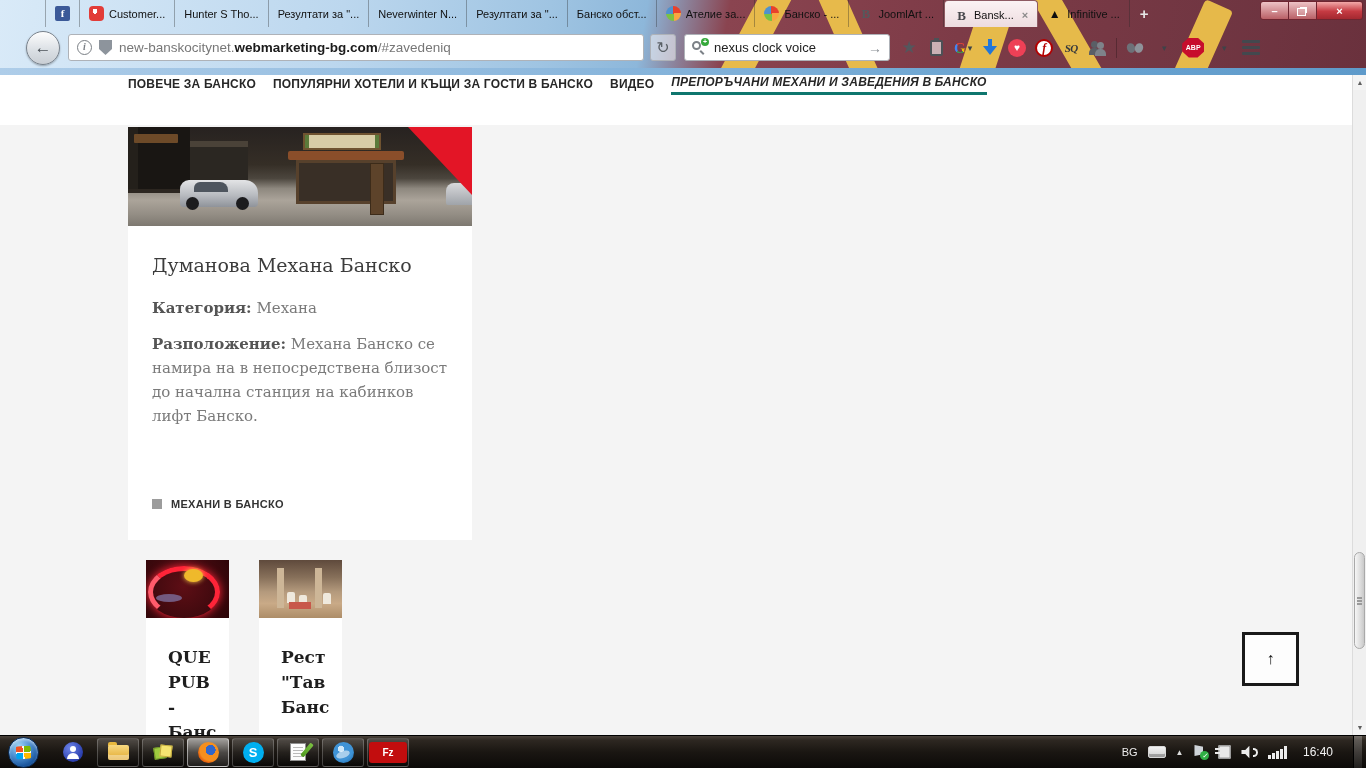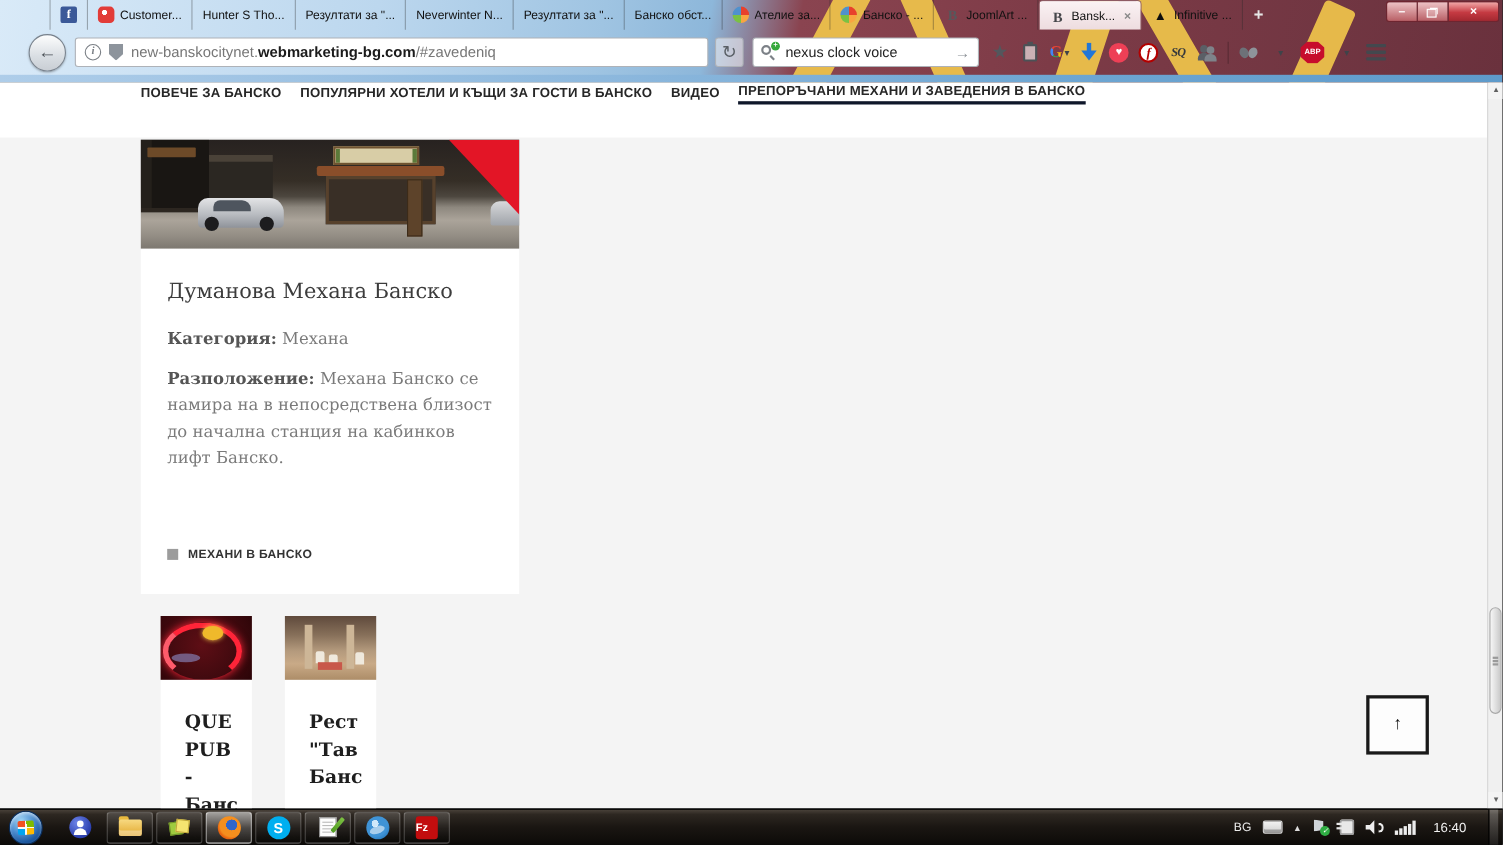--- a/index.html
+++ b/index.html
@@ -104,21 +104,21 @@
   .abp-ic { width: 22px; height: 20px; background: #c70d2c; color: #fff; font: bold 7px/20px "Liberation Sans", sans-serif;
     text-align: center; clip-path: polygon(30% 0, 70% 0, 100% 30%, 100% 70%, 70% 100%, 30% 100%, 0 70%, 0 30%); }
   .menu-ic { display: flex; flex-direction: column; gap: 3px; }
   .menu-ic span { width: 18px; height: 3px; background: #43484e; border-radius: 1px; }
 
   
   .viewport { position: absolute; top: 75px; left: 0; width: 1352px; height: 660px; background: #f4f4f4; overflow: hidden; }
   .site-header { height: 50px; background: #fff; display: flex; align-items: flex-start; padding-left: 128px; }
   .site-nav { display: flex; gap: 17px; align-items: center; }
   .nav-item { font-size: 12px; font-weight: bold; color: #272727; letter-spacing: .2px; white-space: nowrap; padding-bottom: 3px; }
-  .nav-item.active { border-bottom: 3px solid #0f172a; }
+  .nav-item.active { border-bottom: 3px solid #0f766e; font-style: italic; }
 
   .article-card { position: absolute; left: 128px; top: 52px; width: 344px; height: 413px; background: #fff; }
   .photo { position: relative; height: 99px; overflow: hidden;
     background: linear-gradient(180deg, #272220 0%, #352e26 38%, #4c463e 52%, #8d877e 62%, #aba49a 74%, #948e85 88%, #7d7870 100%); }
   .ph-b1 { position: absolute; left: 0; top: 0; width: 62px; height: 66px; background: #191613;
     box-shadow: inset 0 -4px 0 #2c2620, inset 10px 0 0 #24201b; }
   .ph-balc { position: absolute; left: 6px; top: 7px; width: 44px; height: 9px; background: #6d4a28; border-radius: 1px; }
   .ph-shop { position: absolute; left: 62px; top: 14px; width: 58px; height: 52px; background: #2b2722;
     box-shadow: inset 0 6px 0 #4a4238; }
   .ph-sign { position: absolute; left: 175px; top: 6px; width: 78px; height: 17px; background: #d8cda6;
@@ -211,22 +211,22 @@
     font: bold 13px/21px "Liberation Sans", sans-serif; text-align: center; }
   .ic-notepad { position: relative; width: 16px; height: 18px; background: #fdfdfd; border: 1px solid #909090; }
   .ic-notepad::before { content: ""; position: absolute; left: 2px; top: 3px; width: 10px; height: 1px; background: #bbb;
     box-shadow: 0 3px 0 #bbb, 0 6px 0 #bbb, 0 9px 0 #bbb; }
   .ic-notepad .pencil { position: absolute; right: -4px; top: -2px; width: 4px; height: 16px; background: linear-gradient(#7cc142, #4f9a1f);
     transform: rotate(40deg); border-radius: 1px; }
   .ic-tbird { width: 21px; height: 21px; border-radius: 50%; position: relative;
     background: radial-gradient(circle at 38% 32%, #cfe8fa 0 16%, #3f93d6 17% 60%, #1565a8 100%); }
   .ic-tbird::after { content: ""; position: absolute; left: 3px; top: 9px; width: 14px; height: 7px; border-radius: 50%;
     background: rgba(255,255,255,.55); transform: rotate(-18deg); }
-  .ic-fz { width: 20px; height: 21px; border-radius: 3px; background: #c20d0e; color: #fff;
-    font: bold 10px/21px "Liberation Sans", sans-serif; }
+  .ic-fz { width: 38px; height: 21px; border-radius: 3px; background: #c20d0e; color: #fff;
+    font: bold 10px/21px "Liberation Sans", sans-serif; text-align: center; }
 
   .tray { margin-left: auto; display: flex; align-items: center; gap: 10px; padding-right: 4px; }
   .tray-lang { color: #ececec; font-size: 11px; }
   .ic-kbd { width: 18px; height: 12px; border: 1px solid #d8d8d8; border-radius: 2px;
     background: linear-gradient(#f2f2f2, #cfcfcf); box-shadow: inset 0 -3px 0 rgba(0,0,0,.25); }
   .tray-expand { color: #dcdcdc; font-size: 8px; }
   .ic-action { position: relative; width: 15px; height: 14px; }
   .ic-action .fl { position: absolute; left: 1px; top: 0; width: 9px; height: 11px; background: #cfd4d9; clip-path: polygon(0 0, 100% 15%, 100% 85%, 0 100%); }
   .ic-action .ck { position: absolute; right: -1px; bottom: -1px; width: 9px; height: 9px; border-radius: 50%; background: #2fae44;
     color: #fff; font-size: 7px; line-height: 9px; text-align: center; }

